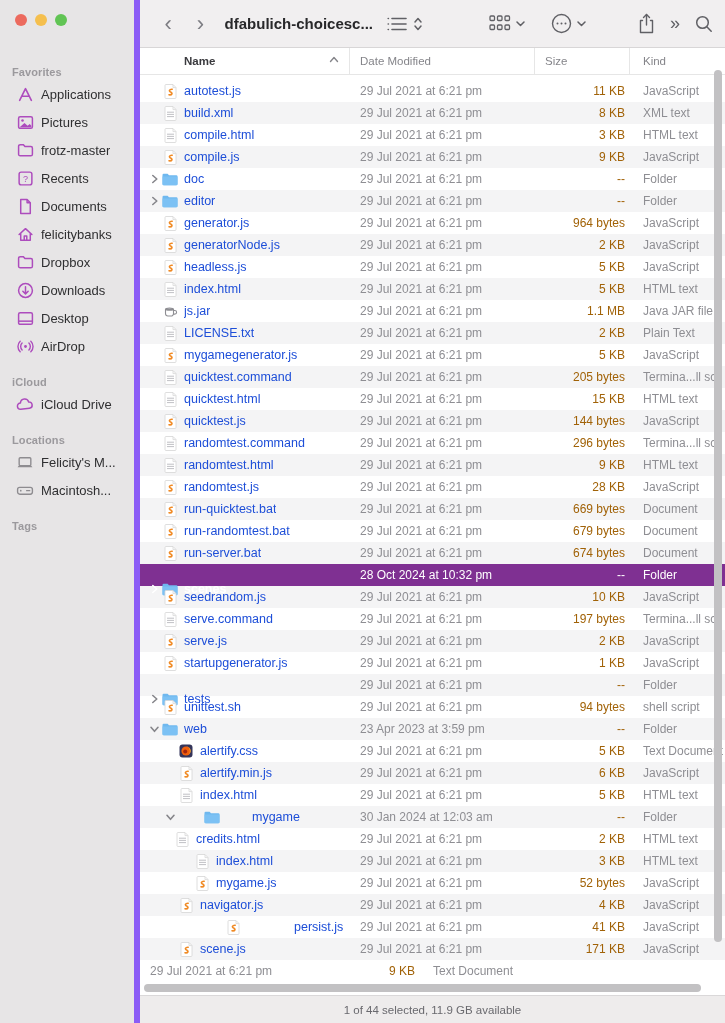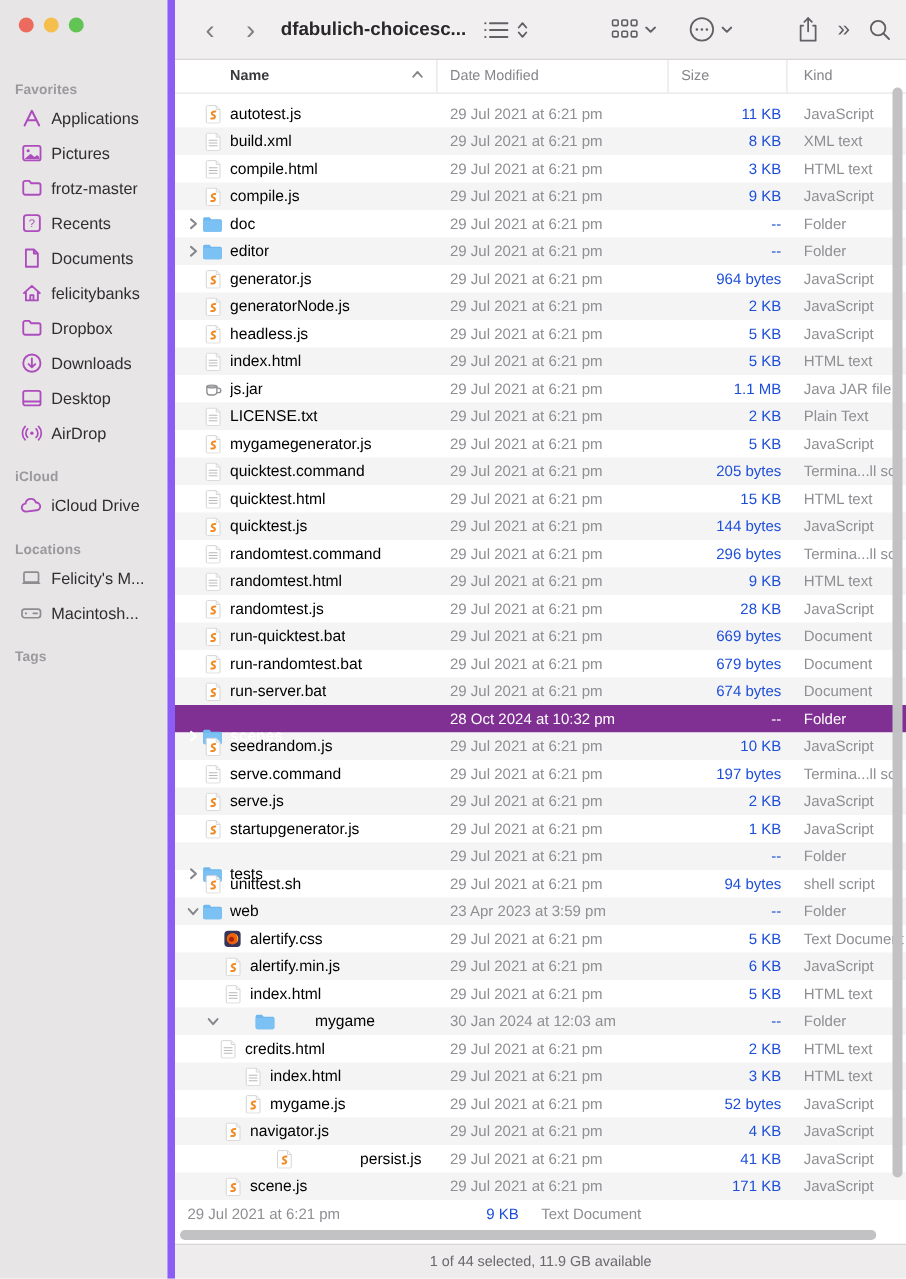--- a/index.html
+++ b/index.html
@@ -56,23 +56,23 @@
   
   .list { padding-top:5px; font-size:12.5px; }
   .row { height:22px; display:flex; align-items:center; }
   .row.stripe { background:#f4f4f5; }
   .row.selected { background:#7f3092; }
   .cell-name { width:210px; display:flex; align-items:center; overflow:hidden; white-space:nowrap; }
   .disc { width:16px; flex:0 0 auto; display:flex; justify-content:center; align-items:center; color:#86868b; }
   .disc svg { display:block; }
   .disc.expanded svg { transform:rotate(90deg); }
   .ficon { width:16px; height:16px; flex:0 0 auto; margin-right:6px; display:flex; align-items:center; justify-content:center; }
-  .fname { color:#000000; overflow:hidden; text-overflow:ellipsis; }
+  .fname { color:#1d4ed8; overflow:hidden; text-overflow:ellipsis; }
   .cell-date { width:185px; padding-left:10px; color:#8e8e93; font-size:12px; white-space:nowrap; }
-  .cell-size { width:95px; padding-right:5px; color:#1d4ed8; font-size:12px; text-align:right; white-space:nowrap; }
+  .cell-size { width:95px; padding-right:5px; color:#a16207; font-size:12px; text-align:right; white-space:nowrap; }
   .cell-kind { flex:1; padding-left:13px; color:#8e8e93; font-size:12px; white-space:nowrap; overflow:hidden; }
   .row.selected .fname, .row.selected .cell-date, .row.selected .cell-size,
   .row.selected .cell-kind { color:#fff; }
   .row.selected .fname { font-weight:bold; }
   .row.selected .disc { color:#fff; }
 
   
   .hscroll { position:absolute; left:4px; right:24px; bottom:31px; height:8px; }
   .hscroll .thumb { position:absolute; left:0; right:0; height:8px; background:#c2c1c3; border-radius:4px; }
   .vscroll { position:absolute; right:3px; top:70px; width:8px; height:872px; background:#c2c1c3; border-radius:4px; z-index:6; }
@@ -974,21 +974,21 @@
                 <path d="M8.2 5.2 C5.2 5 4.6 7.2 6.6 8 C8.8 8.8 8.4 11.2 5 10.8" fill="none" stroke="#f08a24" stroke-width="1.6" stroke-linecap="round"></path>
               </svg>
             </span>
             <span class="fname">navigator.js</span>
           </div>
           <div class="cell-date">29 Jul 2021 at 6:21 pm</div>
           <div class="cell-size">4 KB</div>
           <div class="cell-kind">JavaScript</div>
         </div>
         <div class="row">
-          <div class="cell-name" style="padding-left: 16px; gap: 47px;">
+          <div class="cell-name" style="padding-left: 22px; gap: 47px;">
             <span class="disc"></span>
             <span class="ficon">
               <svg width="13" height="15" viewBox="0 0 13 15">
                 <path d="M1 1.5 a1 1 0 0 1 1-1 H9 L12 3.5 V13.5 a1 1 0 0 1 -1 1 H2 a1 1 0 0 1 -1-1 Z" fill="#fff" stroke="#d5d5d5" stroke-width="0.8"></path>
                 <path d="M9 0.8 V3.6 H11.8" fill="none" stroke="#d5d5d5" stroke-width="0.8"></path>
                 <path d="M8.2 5.2 C5.2 5 4.6 7.2 6.6 8 C8.8 8.8 8.4 11.2 5 10.8" fill="none" stroke="#f08a24" stroke-width="1.6" stroke-linecap="round"></path>
               </svg>
             </span>
             <span class="fname">persist.js</span>
           </div>

